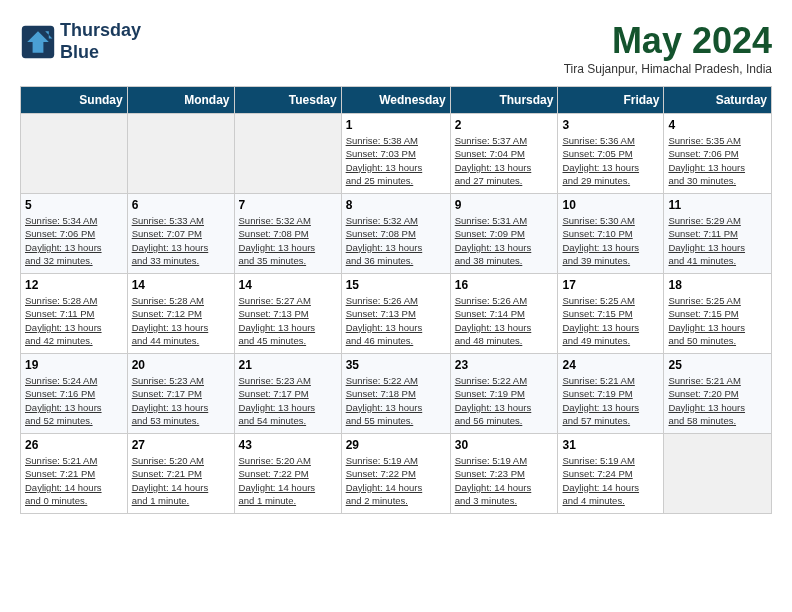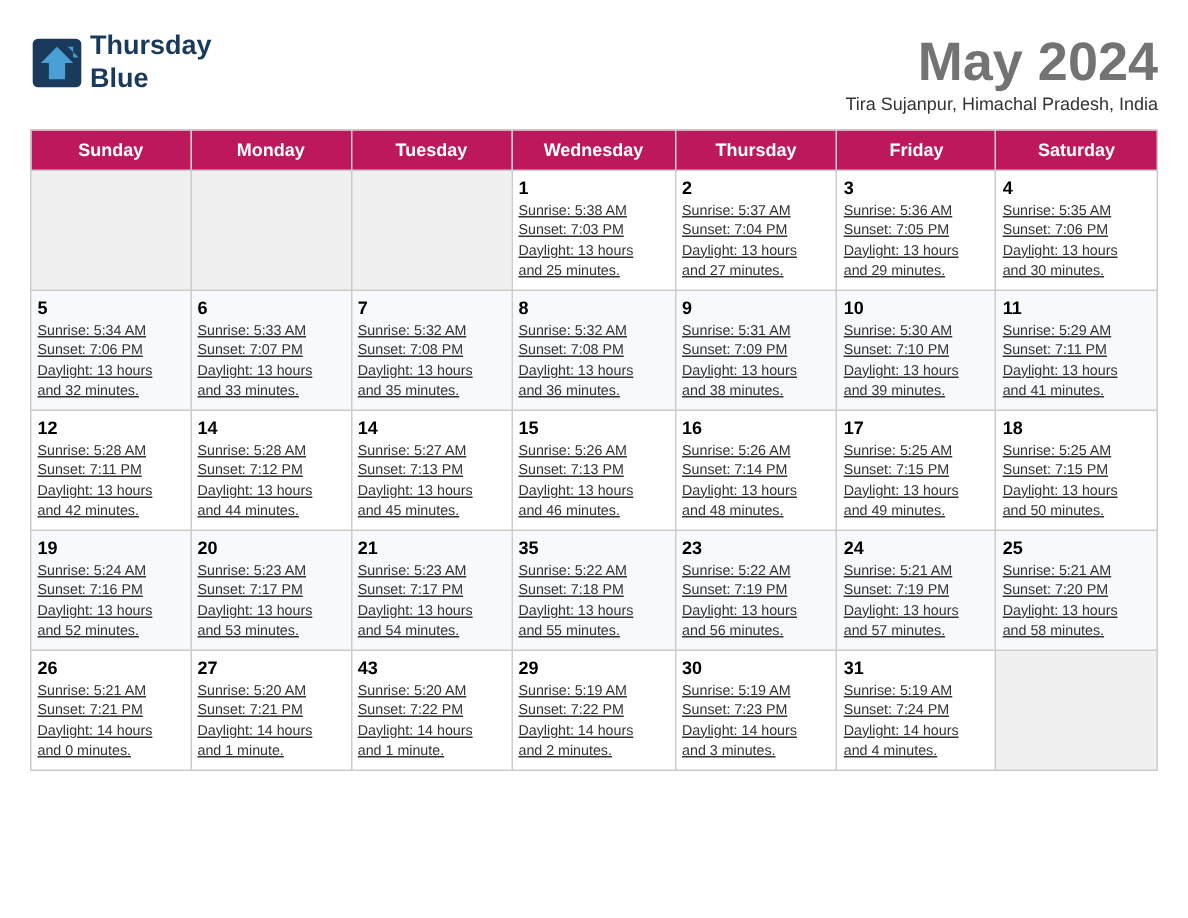--- a/index.html
+++ b/index.html
@@ -30,36 +30,36 @@
       width: 36px;
       height: 36px;
       margin-right: 4px;
     }
     .title-area {
       text-align: right;
     }
     .month-title {
       font-size: 36px;
       font-weight: bold;
-      color: #737373;
+      color: #14532d;
     }
     .location-title {
       font-size: 12px;
       color: #333;
     }
     table {
       width: 100%;
       border-collapse: collapse;
       font-size: 10px;
     }
     thead tr th {
-      background-color: #be185d;
+      background-color: #0c4a6e;
       color: white;
       padding: 6px 4px;
-      text-align: center;
+      text-align: right;
       font-size: 12px;
       border: 1px solid #ccc;
     }
     tbody tr td {
       border: 1px solid #ccc;
       vertical-align: top;
       padding: 4px;
       width: 113px;
       min-height: 80px;
       height: 80px;

